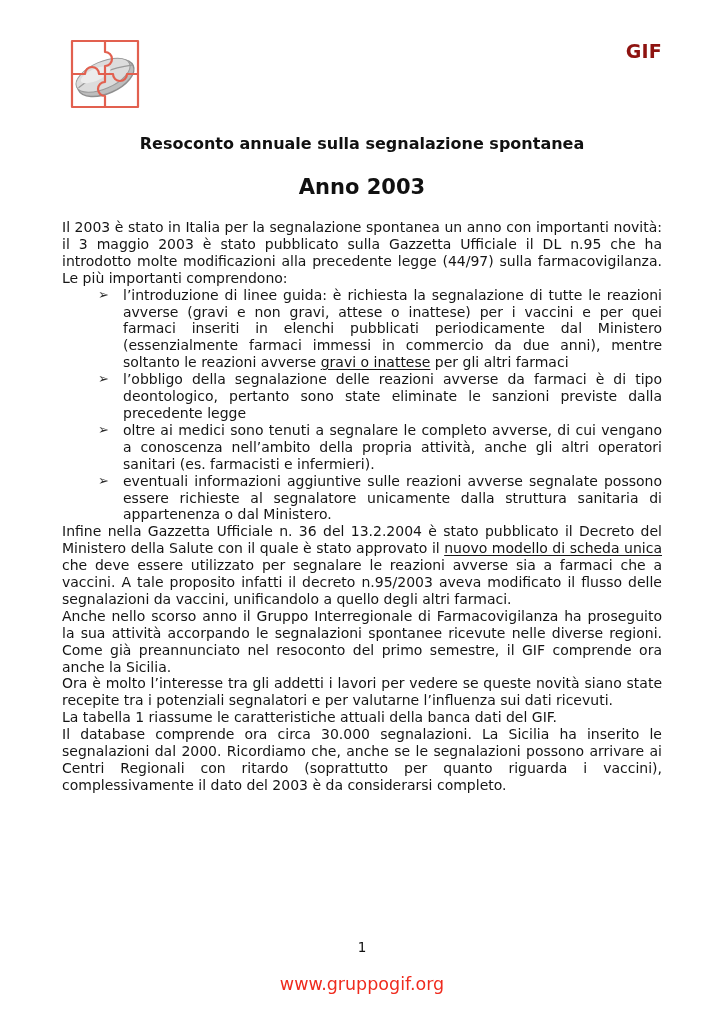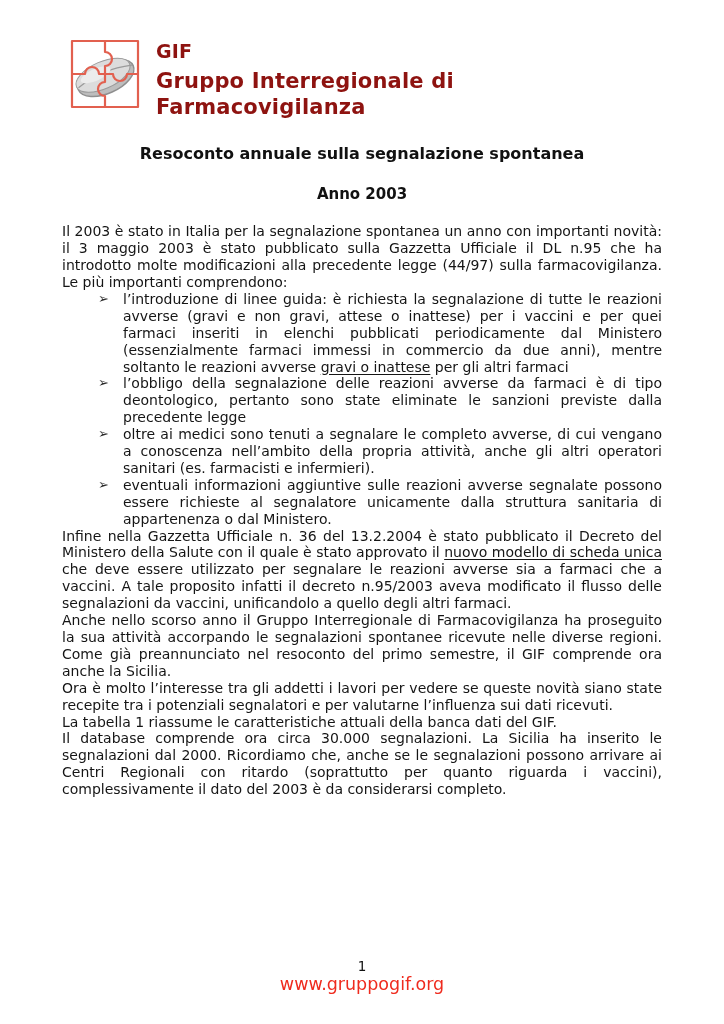--- a/index.html
+++ b/index.html
@@ -35,21 +35,21 @@
     margin-top: 24px;
     text-align: center;
     font-weight: bold;
     font-size: 16px;
     color: #111111;
   }
   .doc-subtitle {
     margin-top: 22px;
     text-align: center;
     font-weight: bold;
-    font-size: 15px;
+    font-size: 21px;
     color: #111111;
   }
 
   .doc-body {
     width: 600px;
     margin: 20px auto 10px auto;
     font-size: 14px;
     line-height: 16.9px;
     color: #151515;
     text-align: justify;
@@ -71,21 +71,21 @@
 
   .footer {
     position: absolute;
     left: 0; right: 0;
     bottom: 30px;
     text-align: center;
   }
   .page-number { font-size: 13.5px; color: #111111; }
   .site-link {
     display: inline-block;
-    margin-top: 0;
+    margin-top: 19px;
     font-size: 17.5px;
     text-decoration: none;
   }
 </style>
 </head>
 <body>
 
 <div class="page">
 
   <div class="header">
@@ -103,21 +103,20 @@
           <rect x="3" y="3" width="66" height="66"></rect>
           <path d="M3 36 H16 A7 7 0 0 1 30 36 H36"></path>
           <path d="M36 36 H44 A7 7 0 0 0 58 36 H69"></path>
           <path d="M36 3 V14 A7 7 0 0 1 36 28 V36"></path>
           <path d="M36 36 V44 A7 7 0 0 0 36 58 V69"></path>
         </g>
       </svg>
     </div>
     <div class="header-text" style="color: rgb(142, 19, 16);">
       <div class="header-acronym">GIF</div>
-      <div class="header-orgname">Gruppo Interregionale di Farmacovigilanza</div>
     </div>
   </div>
 
   <div class="doc-title">Resoconto annuale sulla segnalazione spontanea</div>
 
   <div class="doc-subtitle">Anno 2003</div>
 
   <div class="doc-body">
       <div class="para"><span>Il 2003 è stato in Italia per la segnalazione spontanea un anno con importanti novità: il 3 maggio 2003 è stato pubblicato sulla Gazzetta Ufficiale il DL n.95 che ha introdotto molte modificazioni alla precedente legge (44/97) sulla farmacovigilanza. Le più importanti comprendono:</span></div>
       <div class="bullet-item"><span class="bullet-marker">➢</span><span>l’introduzione di linee guida: è richiesta la segnalazione di tutte le reazioni avverse (gravi e non gravi, attese o inattese) per i vaccini e per quei farmaci inseriti in elenchi pubblicati periodicamente dal Ministero (essenzialmente farmaci immessi in commercio da due anni), mentre soltanto le reazioni avverse </span><span class="u">gravi o inattese</span><span> per gli altri farmaci</span></div>

